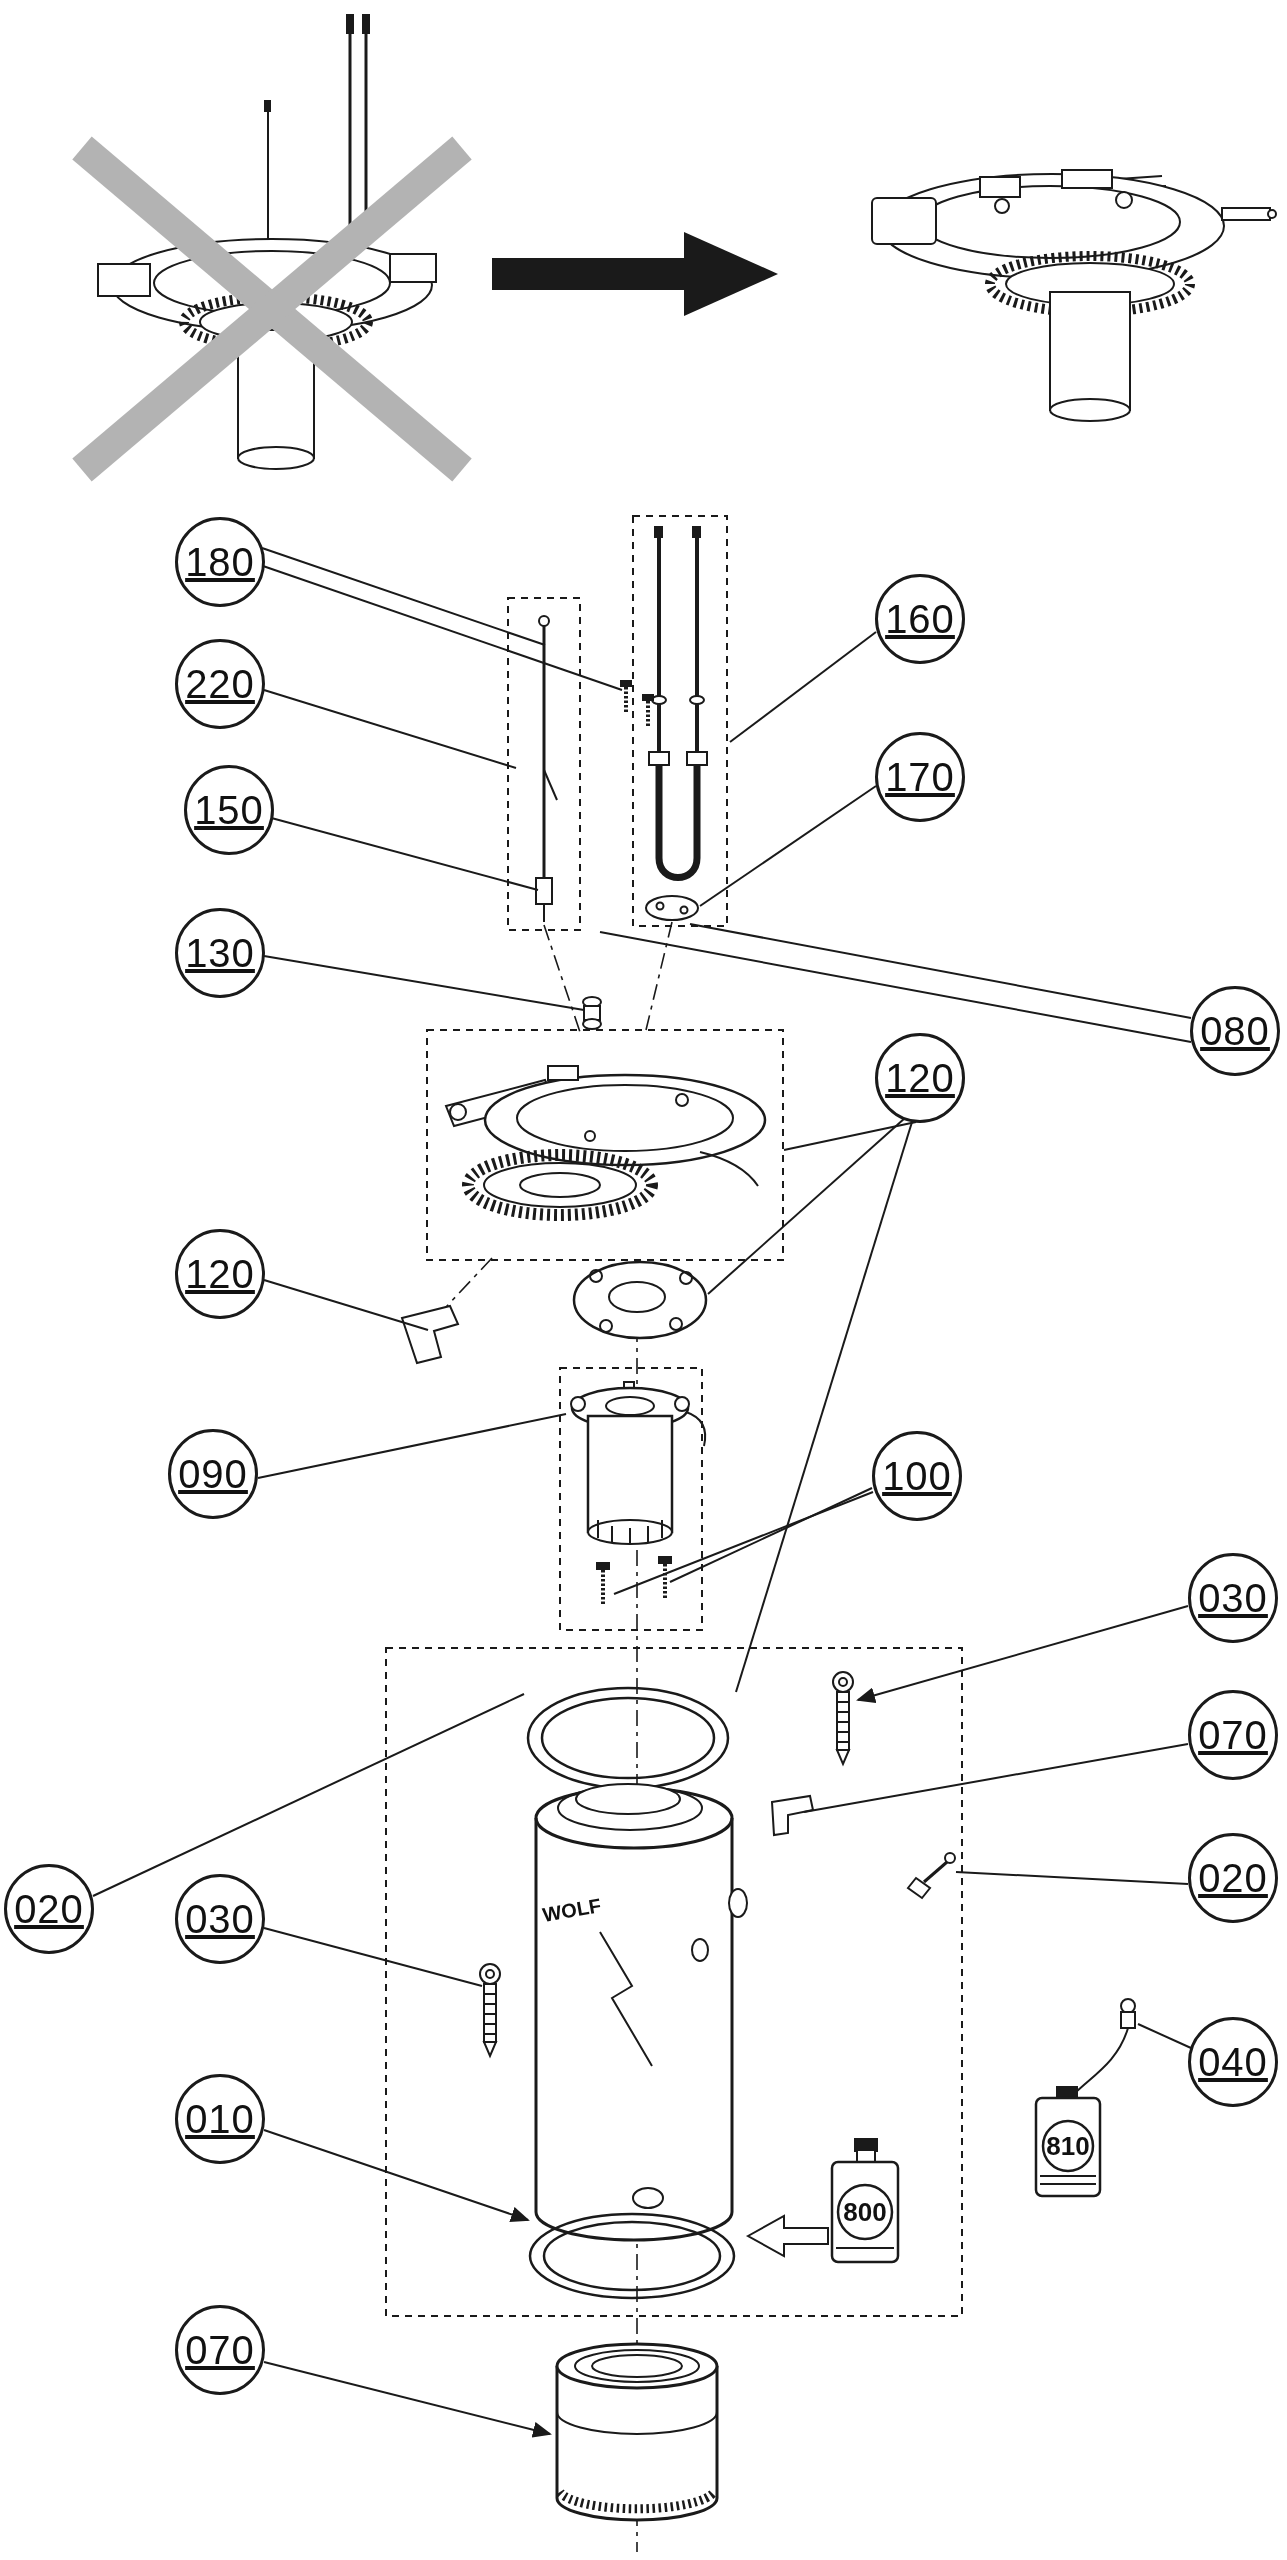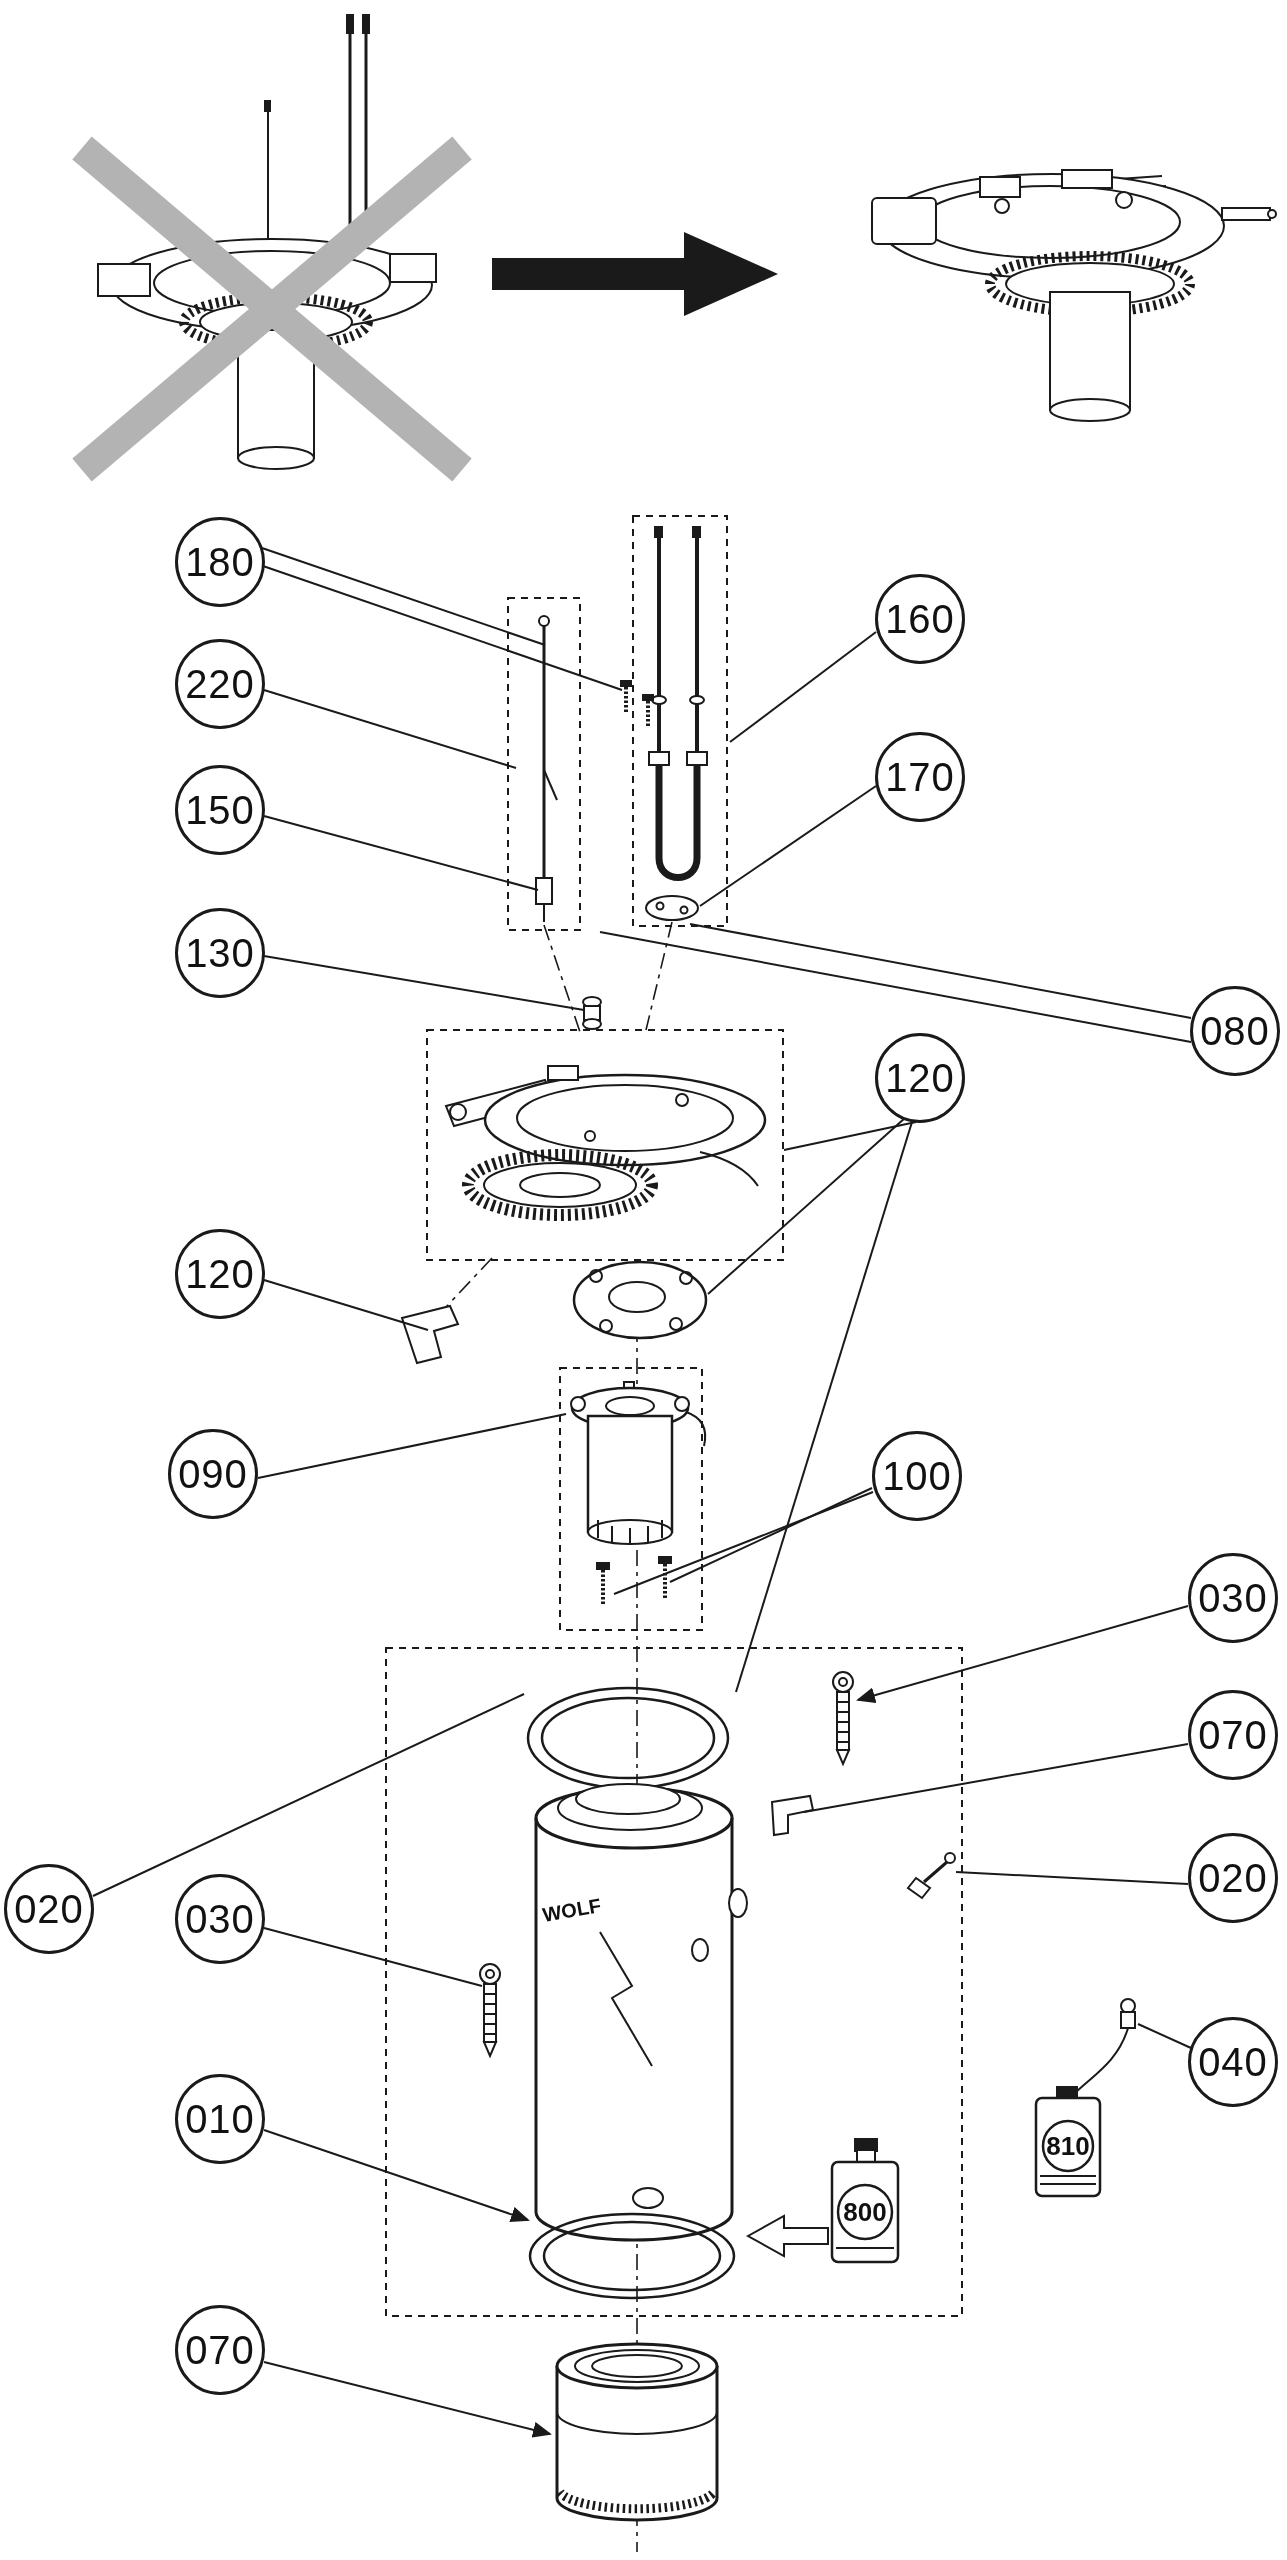--- a/index.html
+++ b/index.html
@@ -9,21 +9,21 @@
   .s2{stroke:var(--line,#1a1a1a);stroke-width:2;fill:none;}
   .wf{fill:#ffffff;stroke:var(--line,#1a1a1a);stroke-width:2;}
   .bk{fill:var(--line,#1a1a1a);stroke:none;}
   .dashbox rect{stroke:var(--line,#1a1a1a);stroke-width:2;fill:none;stroke-dasharray:7 6;}
   .axis line{stroke:var(--line,#1a1a1a);stroke-width:1.6;fill:none;stroke-dasharray:16 6 4 6;}
   .gear{stroke:var(--line,#1a1a1a);fill:none;stroke-dasharray:3 4;stroke-width:12;}
   .cross line{stroke:var(--cross-out,#b3b3b3);stroke-width:30;}
   .leader line{stroke:var(--line,#1a1a1a);stroke-width:2;}
   .balloon{position:absolute;width:90px;height:90px;border:3px solid var(--line,#1a1a1a);
            border-radius:50%;background:var(--background,#ffffff);display:flex;align-items:center;
-           justify-content:center;font-size:40px;color:#111;box-sizing:border-box;letter-spacing:1px;}
+           justify-content:center;font-size:40px;color:#111;box-sizing:border-box;letter-spacing:1px;text-decoration:underline;}
   .small-label{font:600 26px "Liberation Sans",sans-serif;fill:#111;text-anchor:middle;}
   .brand-text{font:700 20px "Liberation Sans",sans-serif;fill:#111;}
 </style>
 </head>
 <body>
 
 <div class="stage">
 
 <svg viewBox="0 0 1287 2560" width="1287" height="2560">
   <defs>
@@ -299,21 +299,21 @@
     <line x1="93" y1="1896" x2="524" y2="1694"></line>
     <line x1="264" y1="1928" x2="482" y2="1986"></line>
     <line x1="1191" y1="2048" x2="1138" y2="2024"></line>
     <line x1="264" y1="2130" x2="528" y2="2220" marker-end="url(#arw)"></line>
     <line x1="264" y1="2362" x2="550" y2="2434" marker-end="url(#arw)"></line>
   </g>
 </svg>
 
 <div class="balloon" style="left:175px;top:517px">180</div>
 <div class="balloon" style="left:175px;top:639px">220</div>
-<div class="balloon" style="left:175px;top:765px">150</div>
+<div class="balloon" style="left:184px;top:765px">150</div>
 <div class="balloon" style="left:175px;top:908px">130</div>
 <div class="balloon" style="left:875px;top:574px">160</div>
 <div class="balloon" style="left:875px;top:732px">170</div>
 <div class="balloon" style="left:1190px;top:986px">080</div>
 <div class="balloon" style="left:875px;top:1033px">120</div>
 <div class="balloon" style="left:175px;top:1229px">120</div>
 <div class="balloon" style="left:168px;top:1429px">090</div>
 <div class="balloon" style="left:872px;top:1431px">100</div>
 <div class="balloon" style="left:1188px;top:1553px">030</div>
 <div class="balloon" style="left:1188px;top:1690px">070</div>

